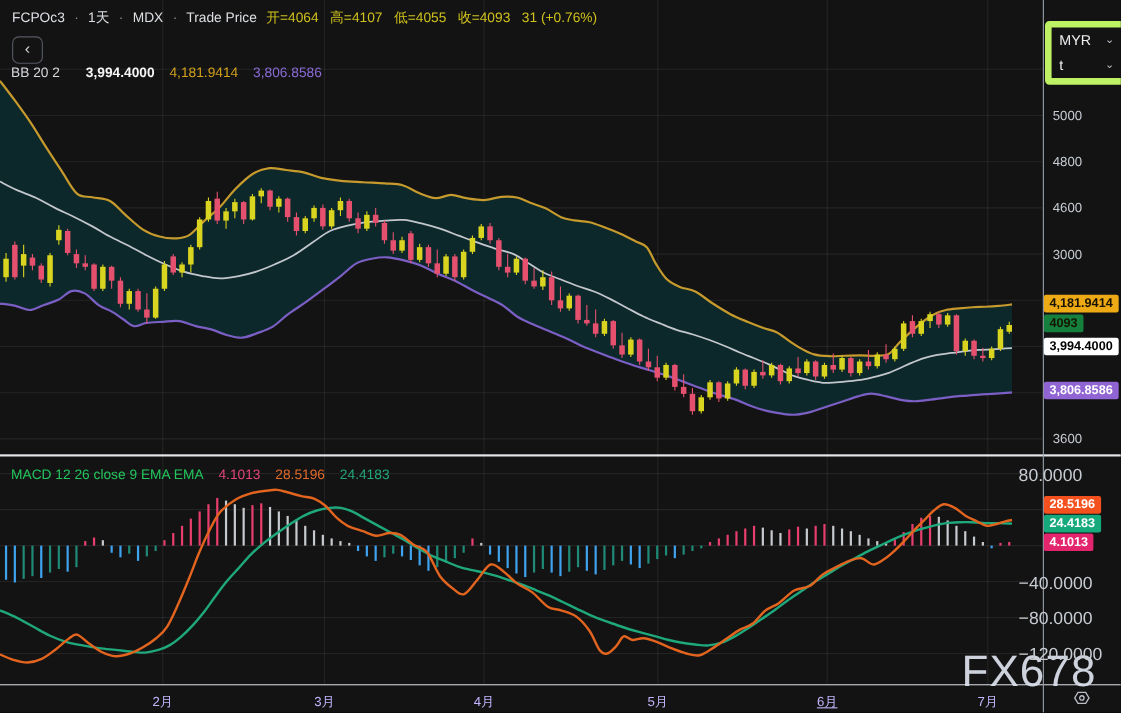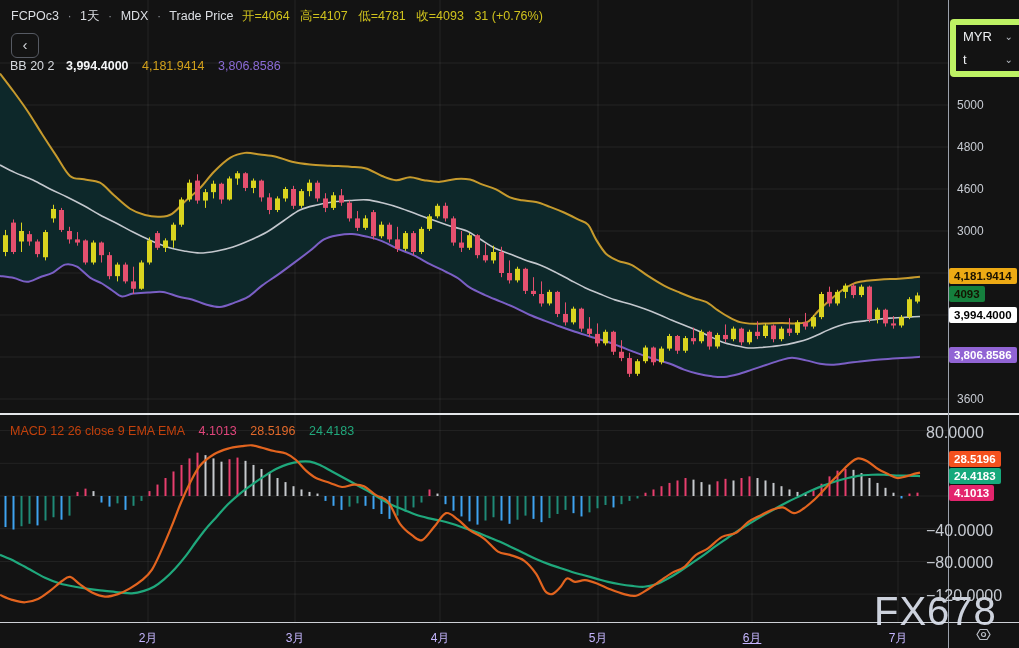--- a/index.html
+++ b/index.html
@@ -10,26 +10,26 @@
   .pane-sep{position:absolute;left:0;top:413px;width:1019px;height:2px;background:#e4e6e9;z-index:4;}
   .time-sep{position:absolute;left:0;top:622px;width:1019px;height:1px;background:#cdd0d5;z-index:4;}
 
   .hdr-row1{position:absolute;left:11px;top:8px;z-index:9;font-size:12.5px;white-space:nowrap;}
   .hdr-row1 .w{color:#dcdfe4;margin-right:5px;}
   .hdr-row1 .dot{color:#8a8d94;margin-right:5px;}
   .hdr-row1 .y{color:#cfc21d;margin-right:7px;}
   .back-btn{position:absolute;left:11px;top:33px;width:26px;height:23px;border:1px solid #565a63;border-radius:6px;
             color:#d2d5da;font-size:15px;line-height:21px;text-align:center;z-index:9;cursor:pointer;background:rgba(19,19,19,.4);}
   .bb-row{position:absolute;left:10px;top:59px;z-index:9;font-size:12.5px;white-space:nowrap;}
-  .bb-row .lbl{color:#d6d9de;margin-right:8px;}
+  .bb-row .lbl{color:#d6d9de;margin-right:20px;}
   .bb-row .basis{color:#f5f6f8;font-weight:700;margin-right:10px;}
   .bb-row .up{color:#d2a01b;margin-right:10px;}
   .bb-row .lo{color:#8b6bd6;}
   .macd-row{position:absolute;left:10px;top:424px;z-index:9;font-size:12.5px;white-space:nowrap;}
-  .macd-row .lbl{color:#c2410c;margin-right:10px;}
+  .macd-row .lbl{color:#22c55e;margin-right:10px;}
   .macd-row .h{color:#e0457b;margin-right:10px;}
   .macd-row .m{color:#e2692a;margin-right:10px;}
   .macd-row .s{color:#21a77b;}
 
   .tick{position:absolute;left:957px;color:#c7cbd2;font-size:12px;z-index:6;white-space:nowrap;}
   .mtick{position:absolute;left:926px;color:#c7cbd2;font-size:16px;z-index:6;white-space:nowrap;text-align:right;}
   .badge{position:absolute;left:949px;font-size:11.5px;font-weight:700;padding:2px 5px;border-radius:2px;z-index:7;white-space:nowrap;}
   .month{position:absolute;top:630px;transform:translateX(-50%);color:#c4b5fd;font-size:12px;z-index:6;}
 
   .cur-box{position:absolute;left:950px;top:19px;width:64px;height:46px;border:6px solid #bef264;border-radius:4px;
@@ -429,21 +429,21 @@
   <div class="hdr-row1">
     <span class="w">FCPOc3</span>
     <span class="dot">·</span>
     <span class="w">1天</span>
     <span class="dot">·</span>
     <span class="w">MDX</span>
     <span class="dot">·</span>
     <span class="w">Trade Price</span>
     <span class="y">开=4064</span>
     <span class="y">高=4107</span>
-    <span class="y">低=4781</span>
+    <span class="y">低=4055</span>
     <span class="y">收=4093</span>
     <span class="y">31 (+0.76%)</span>
   </div>
 
   <div class="back-btn">
     <span>‹</span>
   </div>
 
   <div class="bb-row">
     <span class="lbl">BB 20 2</span>

